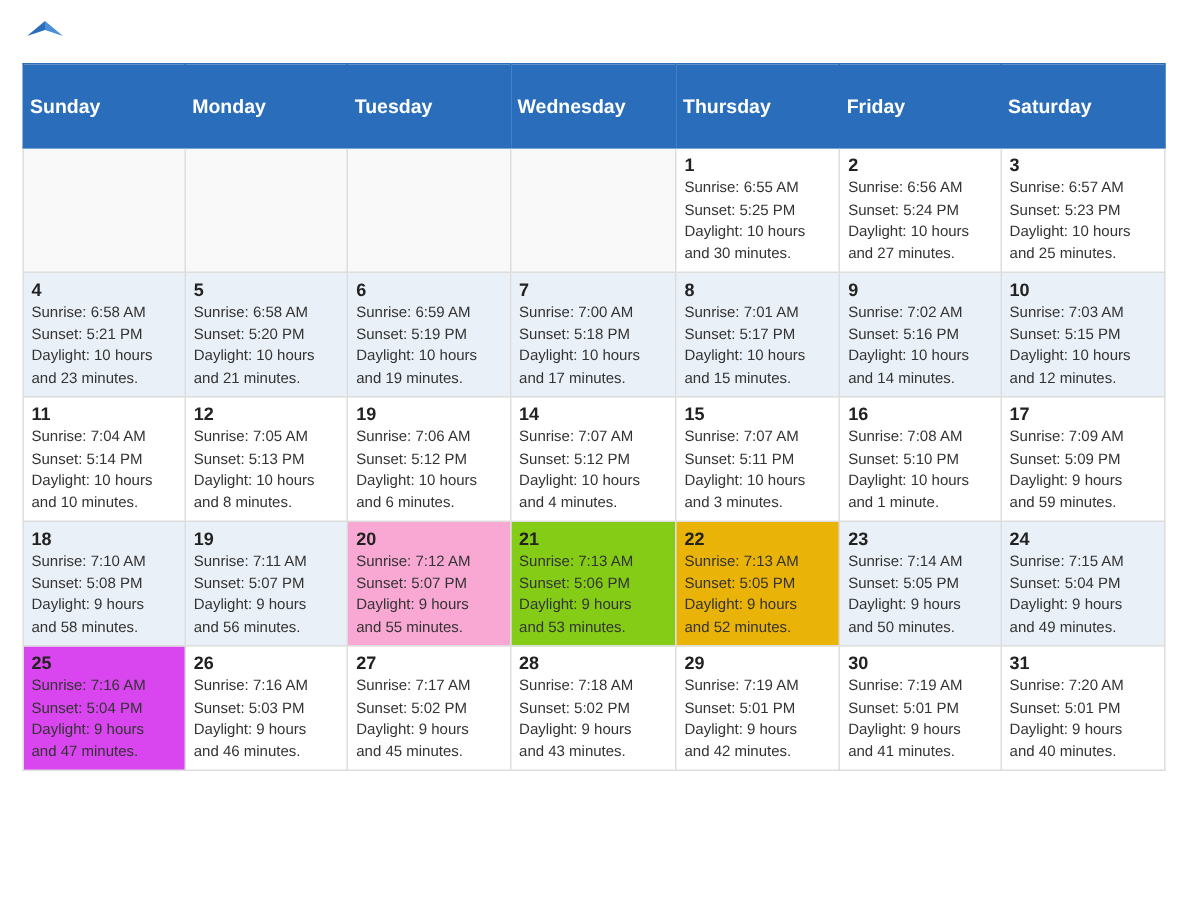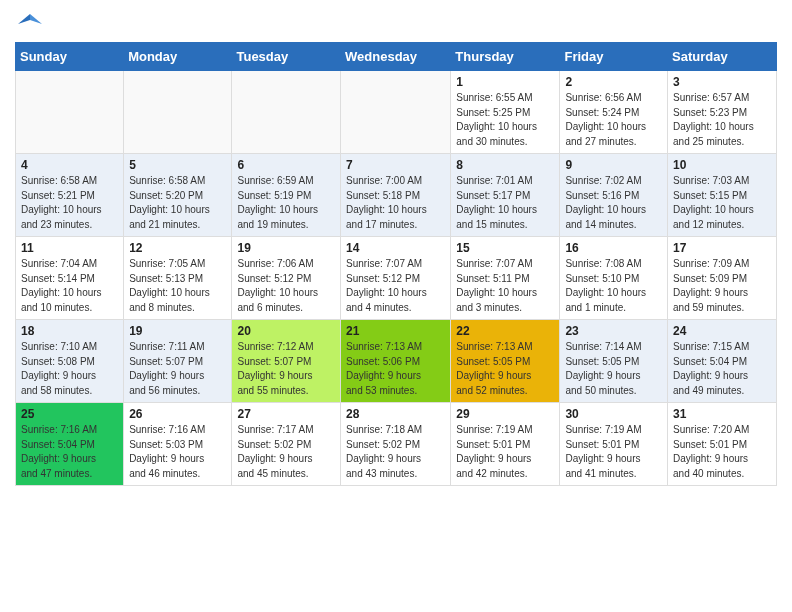--- a/index.html
+++ b/index.html
@@ -41,21 +41,21 @@
     .calendar {
       width: 100%;
       border-collapse: collapse;
       border: 1px solid #ccc;
     }
     .calendar th {
       background-color: #2a6ebb;
       color: #fff;
       font-size: 13px;
       font-weight: bold;
-      padding: 6px 4px;
+      padding: 20px 4px;
       text-align: left;
       border: 1px solid #2a6ebb;
     }
     .calendar td {
       vertical-align: top;
       padding: 4px 5px;
       font-size: 10.5px;
       color: #333;
       border: 1px solid #ddd;
       width: 113px;
@@ -207,21 +207,21 @@
         </tr>
         <tr>
           <td style="background: rgb(234, 240, 248);">
             <span class="day-number">18</span>
             <div class="day-info">Sunrise: 7:10 AM<br>Sunset: 5:08 PM<br>Daylight: 9 hours<br>and 58 minutes.</div>
           </td>
           <td style="background: rgb(234, 240, 248);">
             <span class="day-number">19</span>
             <div class="day-info">Sunrise: 7:11 AM<br>Sunset: 5:07 PM<br>Daylight: 9 hours<br>and 56 minutes.</div>
           </td>
-          <td style="background: #bef264; margin-left: 32px;">
+          <td style="background: #f9a8d4; margin-left: 32px;">
             <span class="day-number">20</span>
             <div class="day-info">Sunrise: 7:12 AM<br>Sunset: 5:07 PM<br>Daylight: 9 hours<br>and 55 minutes.</div>
           </td>
           <td style="background: #84cc16;">
             <span class="day-number">21</span>
             <div class="day-info">Sunrise: 7:13 AM<br>Sunset: 5:06 PM<br>Daylight: 9 hours<br>and 53 minutes.</div>
           </td>
           <td style="background: #eab308;">
             <span class="day-number">22</span>
             <div class="day-info">Sunrise: 7:13 AM<br>Sunset: 5:05 PM<br>Daylight: 9 hours<br>and 52 minutes.</div>
@@ -229,21 +229,21 @@
           <td style="background: rgb(234, 240, 248);">
             <span class="day-number">23</span>
             <div class="day-info">Sunrise: 7:14 AM<br>Sunset: 5:05 PM<br>Daylight: 9 hours<br>and 50 minutes.</div>
           </td>
           <td style="background: rgb(234, 240, 248);">
             <span class="day-number">24</span>
             <div class="day-info">Sunrise: 7:15 AM<br>Sunset: 5:04 PM<br>Daylight: 9 hours<br>and 49 minutes.</div>
           </td>
         </tr>
         <tr>
-          <td style="background: #22c55e;">
+          <td style="background: #d946ef;">
             <span class="day-number">25</span>
             <div class="day-info">Sunrise: 7:16 AM<br>Sunset: 5:04 PM<br>Daylight: 9 hours<br>and 47 minutes.</div>
           </td>
           <td style="background: rgb(255, 255, 255);">
             <span class="day-number">26</span>
             <div class="day-info">Sunrise: 7:16 AM<br>Sunset: 5:03 PM<br>Daylight: 9 hours<br>and 46 minutes.</div>
           </td>
           <td style="background: rgb(255, 255, 255);">
             <span class="day-number">27</span>
             <div class="day-info">Sunrise: 7:17 AM<br>Sunset: 5:02 PM<br>Daylight: 9 hours<br>and 45 minutes.</div>

